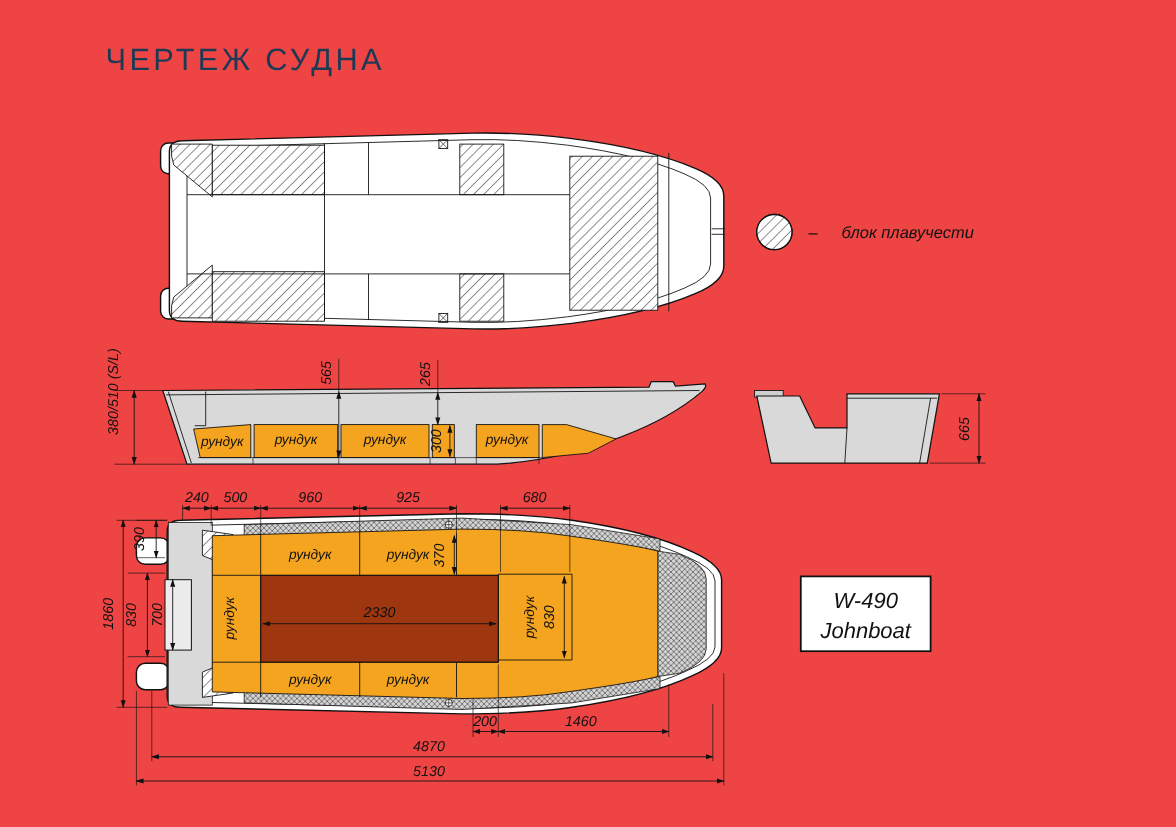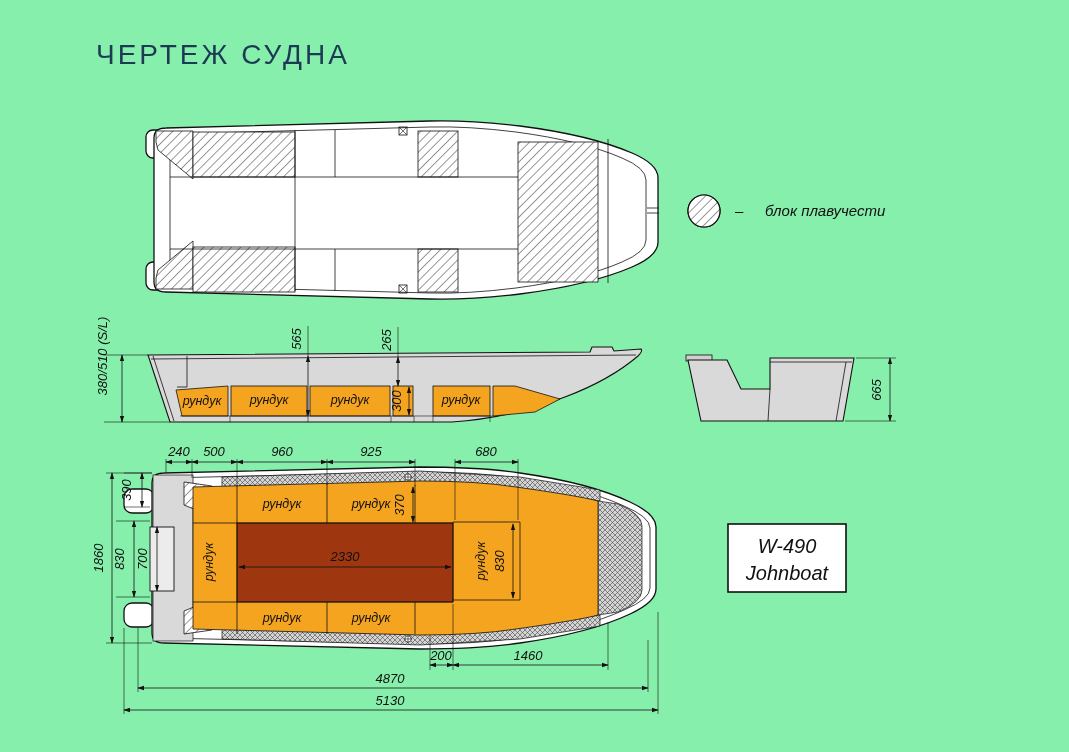--- a/index.html
+++ b/index.html
@@ -1,16 +1,16 @@
 <!DOCTYPE html>
 <html><head>
 <meta charset="utf-8">
 <style>
   html,body{margin:0;padding:0;background:#fff;}
-  .page{position:relative;width:1069px;height:752px;background:#86efac;overflow:hidden;
+  .page{position:relative;width:1069px;height:752px;background:#ef4444;overflow:hidden;
         font-family:"Liberation Sans",sans-serif;}
   svg{position:absolute;left:0;top:0;}
   .title{font:400 28px "Liberation Sans",sans-serif;letter-spacing:3px;}
   .lbl{font:italic 12.5px "Liberation Sans",sans-serif;fill:#111;text-anchor:middle;}
   .dimt{font:italic 13px "Liberation Sans",sans-serif;fill:#111;text-anchor:middle;}
   .big{font:italic 20px "Liberation Sans",sans-serif;fill:#111;text-anchor:middle;}
   .leg{font:italic 15px "Liberation Sans",sans-serif;fill:#111;}
   .o{stroke:#111;stroke-width:1.3;fill:#fff;}
   .t{stroke:#111;stroke-width:0.8;fill:none;}
   .x{stroke:#111;stroke-width:0.6;fill:none;}

